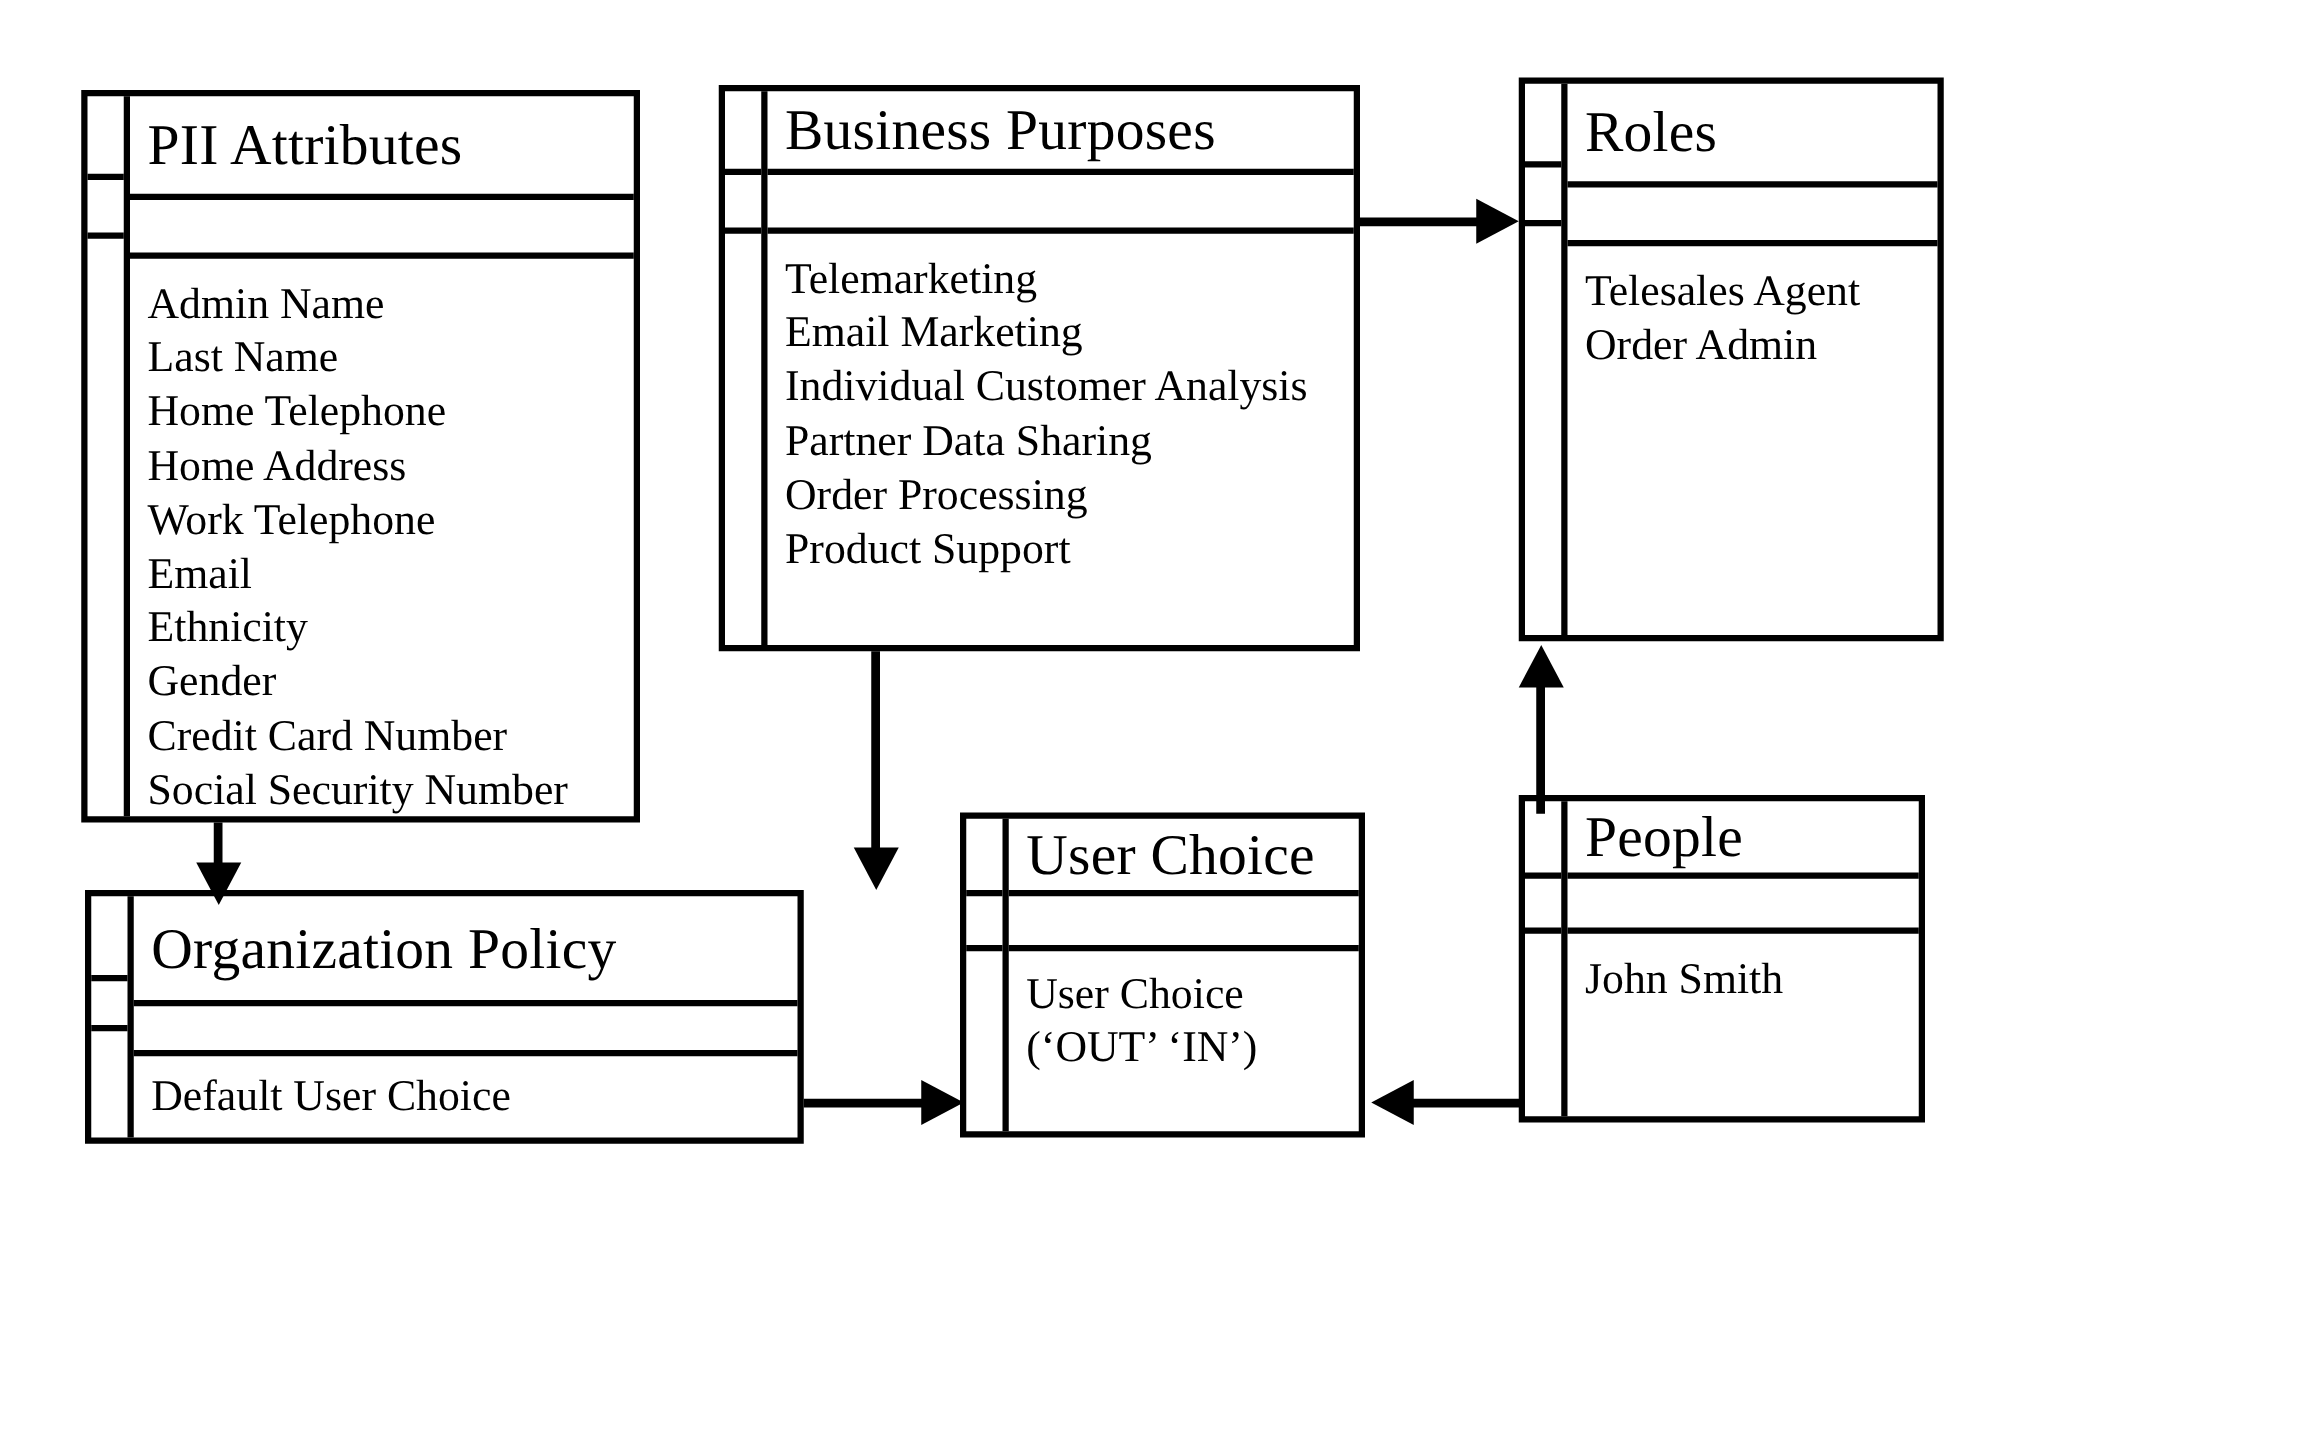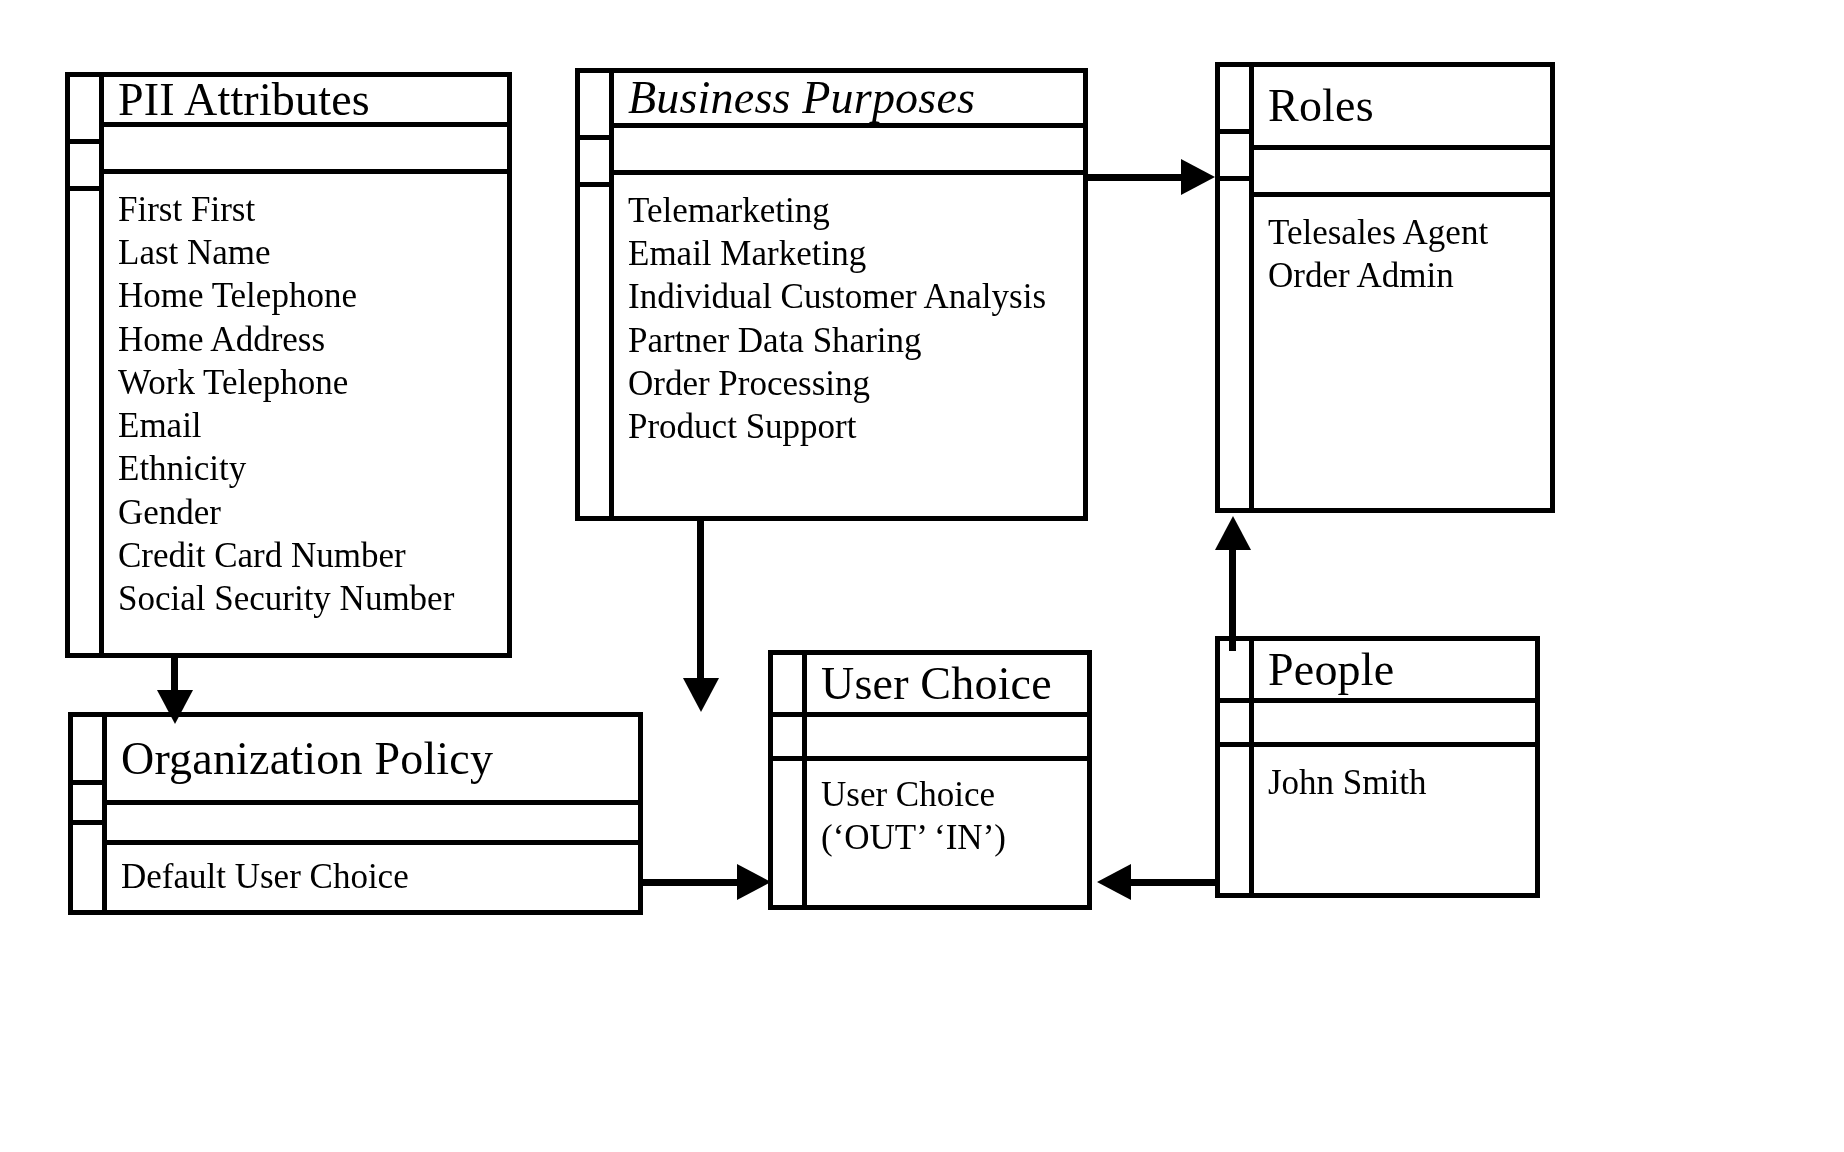--- a/index.html
+++ b/index.html
@@ -132,47 +132,47 @@
 
 <div id="canvas">
 
   <div class="uml-box" style="left:65px; top:72px; width:447px; height:586px;">
     <div class="strip">
       <div class="strip-cell-title" style="height:67px;"></div>
       <div class="strip-cell-mid" style="height:47px;"></div>
       <div class="strip-cell-body"></div>
     </div>
     <div class="compartments">
-      <div class="c-title" style="height:50px;">
+      <div class="c-title" style="height:83px;">
         <span class="title-text">PII Attributes</span>
       </div>
       <div class="c-mid" style="height:47px;"></div>
       <div class="c-body">
-        <div class="attr">First First</div>
+        <div class="attr">Admin Name</div>
         <div class="attr">Last Name</div>
         <div class="attr">Home Telephone</div>
         <div class="attr">Home Address</div>
         <div class="attr">Work Telephone</div>
         <div class="attr">Email</div>
         <div class="attr">Ethnicity</div>
         <div class="attr">Gender</div>
         <div class="attr">Credit Card Number</div>
         <div class="attr">Social Security Number</div>
       </div>
     </div>
   </div>
 
   <div class="uml-box" style="left:575px; top:68px; width:513px; height:453px;">
     <div class="strip">
       <div class="strip-cell-title" style="height:67px;"></div>
       <div class="strip-cell-mid" style="height:47px;"></div>
       <div class="strip-cell-body"></div>
     </div>
     <div class="compartments">
-      <div class="c-title" style="height:55px;font-style:italic;">
+      <div class="c-title" style="height:67px;">
         <span class="title-text">Business Purposes</span>
       </div>
       <div class="c-mid" style="height:47px;"></div>
       <div class="c-body">
         <div class="attr">Telemarketing</div>
         <div class="attr">Email Marketing</div>
         <div class="attr">Individual Customer Analysis</div>
         <div class="attr">Partner Data Sharing</div>
         <div class="attr">Order Processing</div>
         <div class="attr">Product Support</div>

